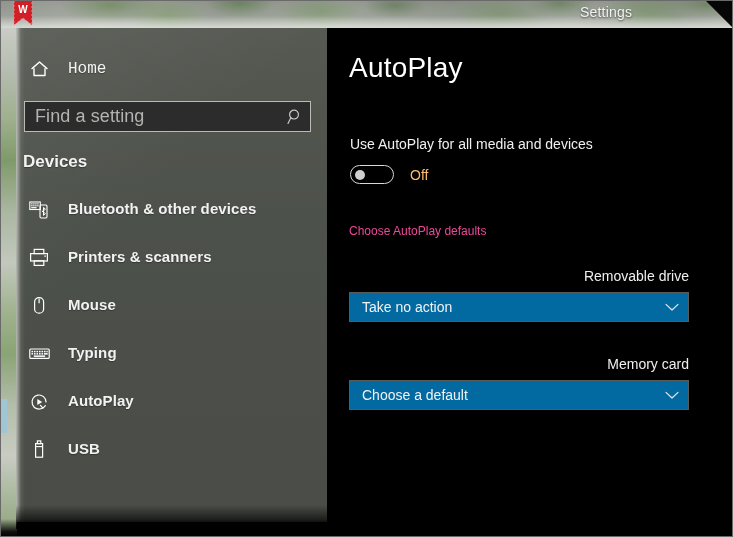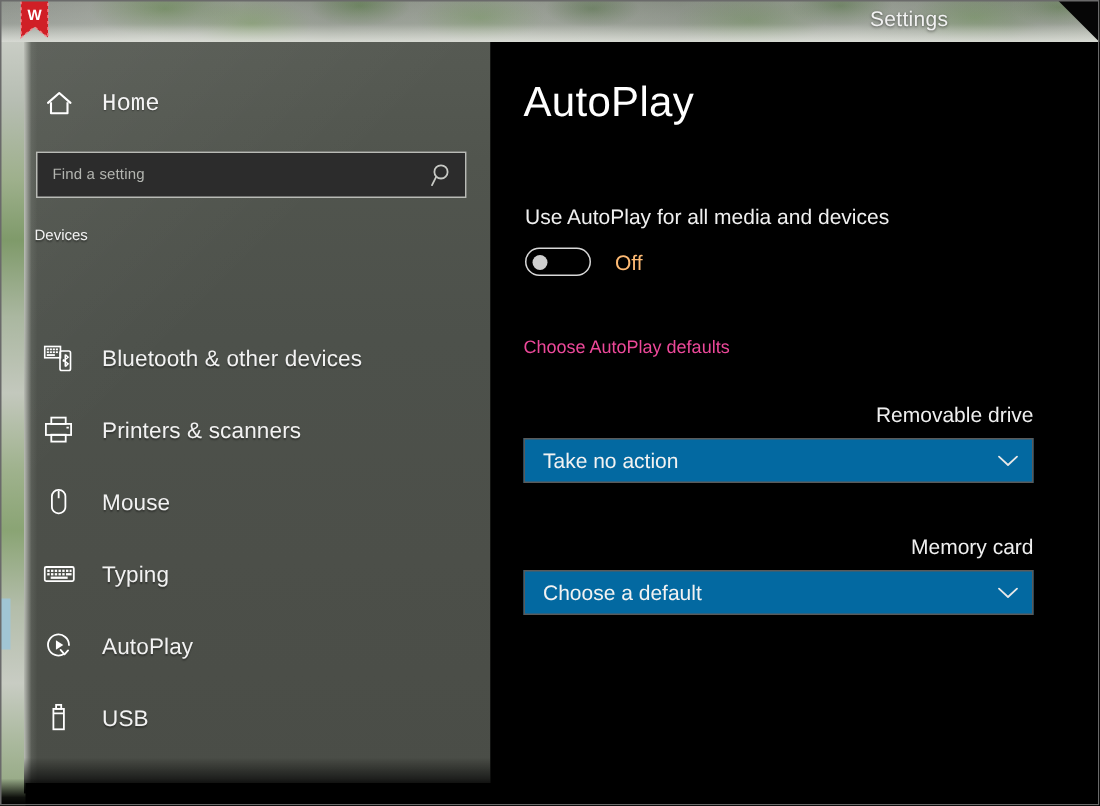--- a/index.html
+++ b/index.html
@@ -126,45 +126,46 @@
   .search-box {
     position: absolute;
     left: 24px; top: 101px;
     width: 287px; height: 31px;
     background: #2c2c2c;
     border: 1px solid #b9bbb6;
     display: flex; align-items: center;
   }
   .search-input-text {
     flex: 1;
-    font-size: 10px;
+    font-size: 18px;
     color: #b3b5b0;
     padding-left: 10px;
     letter-spacing: 0.1px;
     user-select: none;
   }
   .search-icon { width: 30px; display: flex; justify-content: center; align-items: center; }
 
   
   .section-head {
     position: absolute;
     left: 23px; top: 152px;
-    font-size: 10px;
-    font-weight: normal;
+    font-size: 17px;
+    font-weight: bold;
     color: #f3f3f3;
     text-shadow: 0 1px 1px rgba(0,0,0,0.35);
   }
 
   
   .nav-list { position: absolute; left: 16px; top: 200px; width: 311px; }
   .nav-item {
     position: relative;
     height: 48px;
-    display: flex; align-items: flex-end;
+    display: flex; align-items: flex-start;
     cursor: default;
+    font-weight: bold;
   }
   .nav-item .sel-bar {
     position: absolute;
     left: -16px; top: 7px;
     width: 7px; height: 34px;
     background: #9fc5d6;
     opacity: 0;
   }
   .nav-item.selected .sel-bar { opacity: 0.95; }
   .nav-icon {

